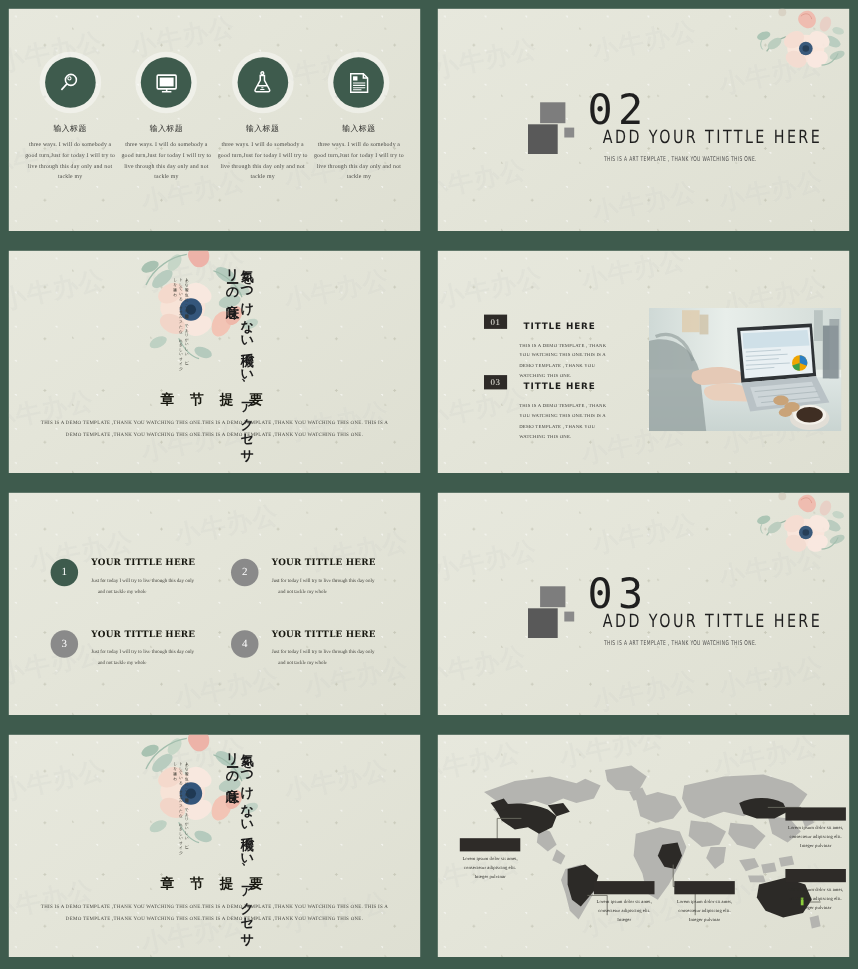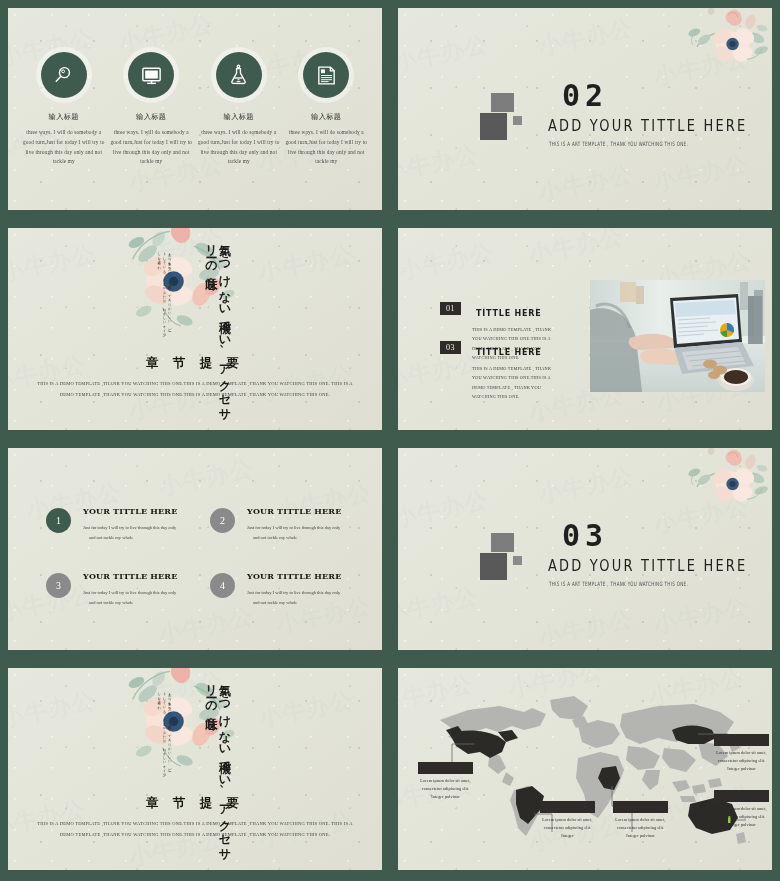--- a/index.html
+++ b/index.html
@@ -81,23 +81,23 @@
     letter-spacing: .15px;
   }
 
   
   .sec { position: relative; width: 100%; height: 100%; }
   .sq { position: absolute; }
   .sq-a { width: 23px; height: 19px; background: #7d7d7d; left: 93px; top: 85px; }
   .sq-b { width: 27px; height: 27px; background: #595959; left: 82px; top: 105px; }
   .sq-c { width: 9px;  height: 9px;  background: #8a8a8a; left: 115px; top: 108px; }
   .sec-num {
-    position: absolute; left: 164px; top: 73px;
+    position: absolute; left: 136px; top: 73px;
     font-family: "DejaVu Sans Mono", monospace;
-    font-size: 30px; font-weight: 700; color: #1f1f1f;
+    font-size: 38px; font-weight: 400; color: #1f1f1f;
     letter-spacing: 5px; line-height: 1;
   }
   .sec-title {
     position: absolute; left: 150px; top: 108px;
     font-family: "DejaVu Sans", sans-serif;
     font-size: 13px; font-weight: 400; color: #1f1f1f;
     letter-spacing: 2.2px;
     transform: scaleY(1.28); transform-origin: left top;
   }
   .sec-sub {
@@ -138,21 +138,21 @@
   .ch-body {
     position: absolute; left: 26px; right: 26px; top: 150px;
     text-align: center;
     font-family: "Liberation Serif", serif;
     font-size: 4.5px; color: #3f3f39; line-height: 2.5; letter-spacing: .25px;
   }
 
   
   .s4 { position: relative; width: 100%; height: 100%; }
   .item { position: absolute; left: 42px; width: 120px; }
-  .item-1 { top: 74px; }
+  .item-1 { top: 58px; }
   .item-2 { top: 113px; }
   .num-box {
     display: inline-block; vertical-align: top;
     width: 21px; height: 13px; background: #2e2b28;
     color: #f1f1e8; text-align: center;
     font-family: "Liberation Serif", serif;
     font-size: 8px; line-height: 13px; letter-spacing: .5px;
   }
   .item-head {
     display: inline-block; margin-left: 11px;

